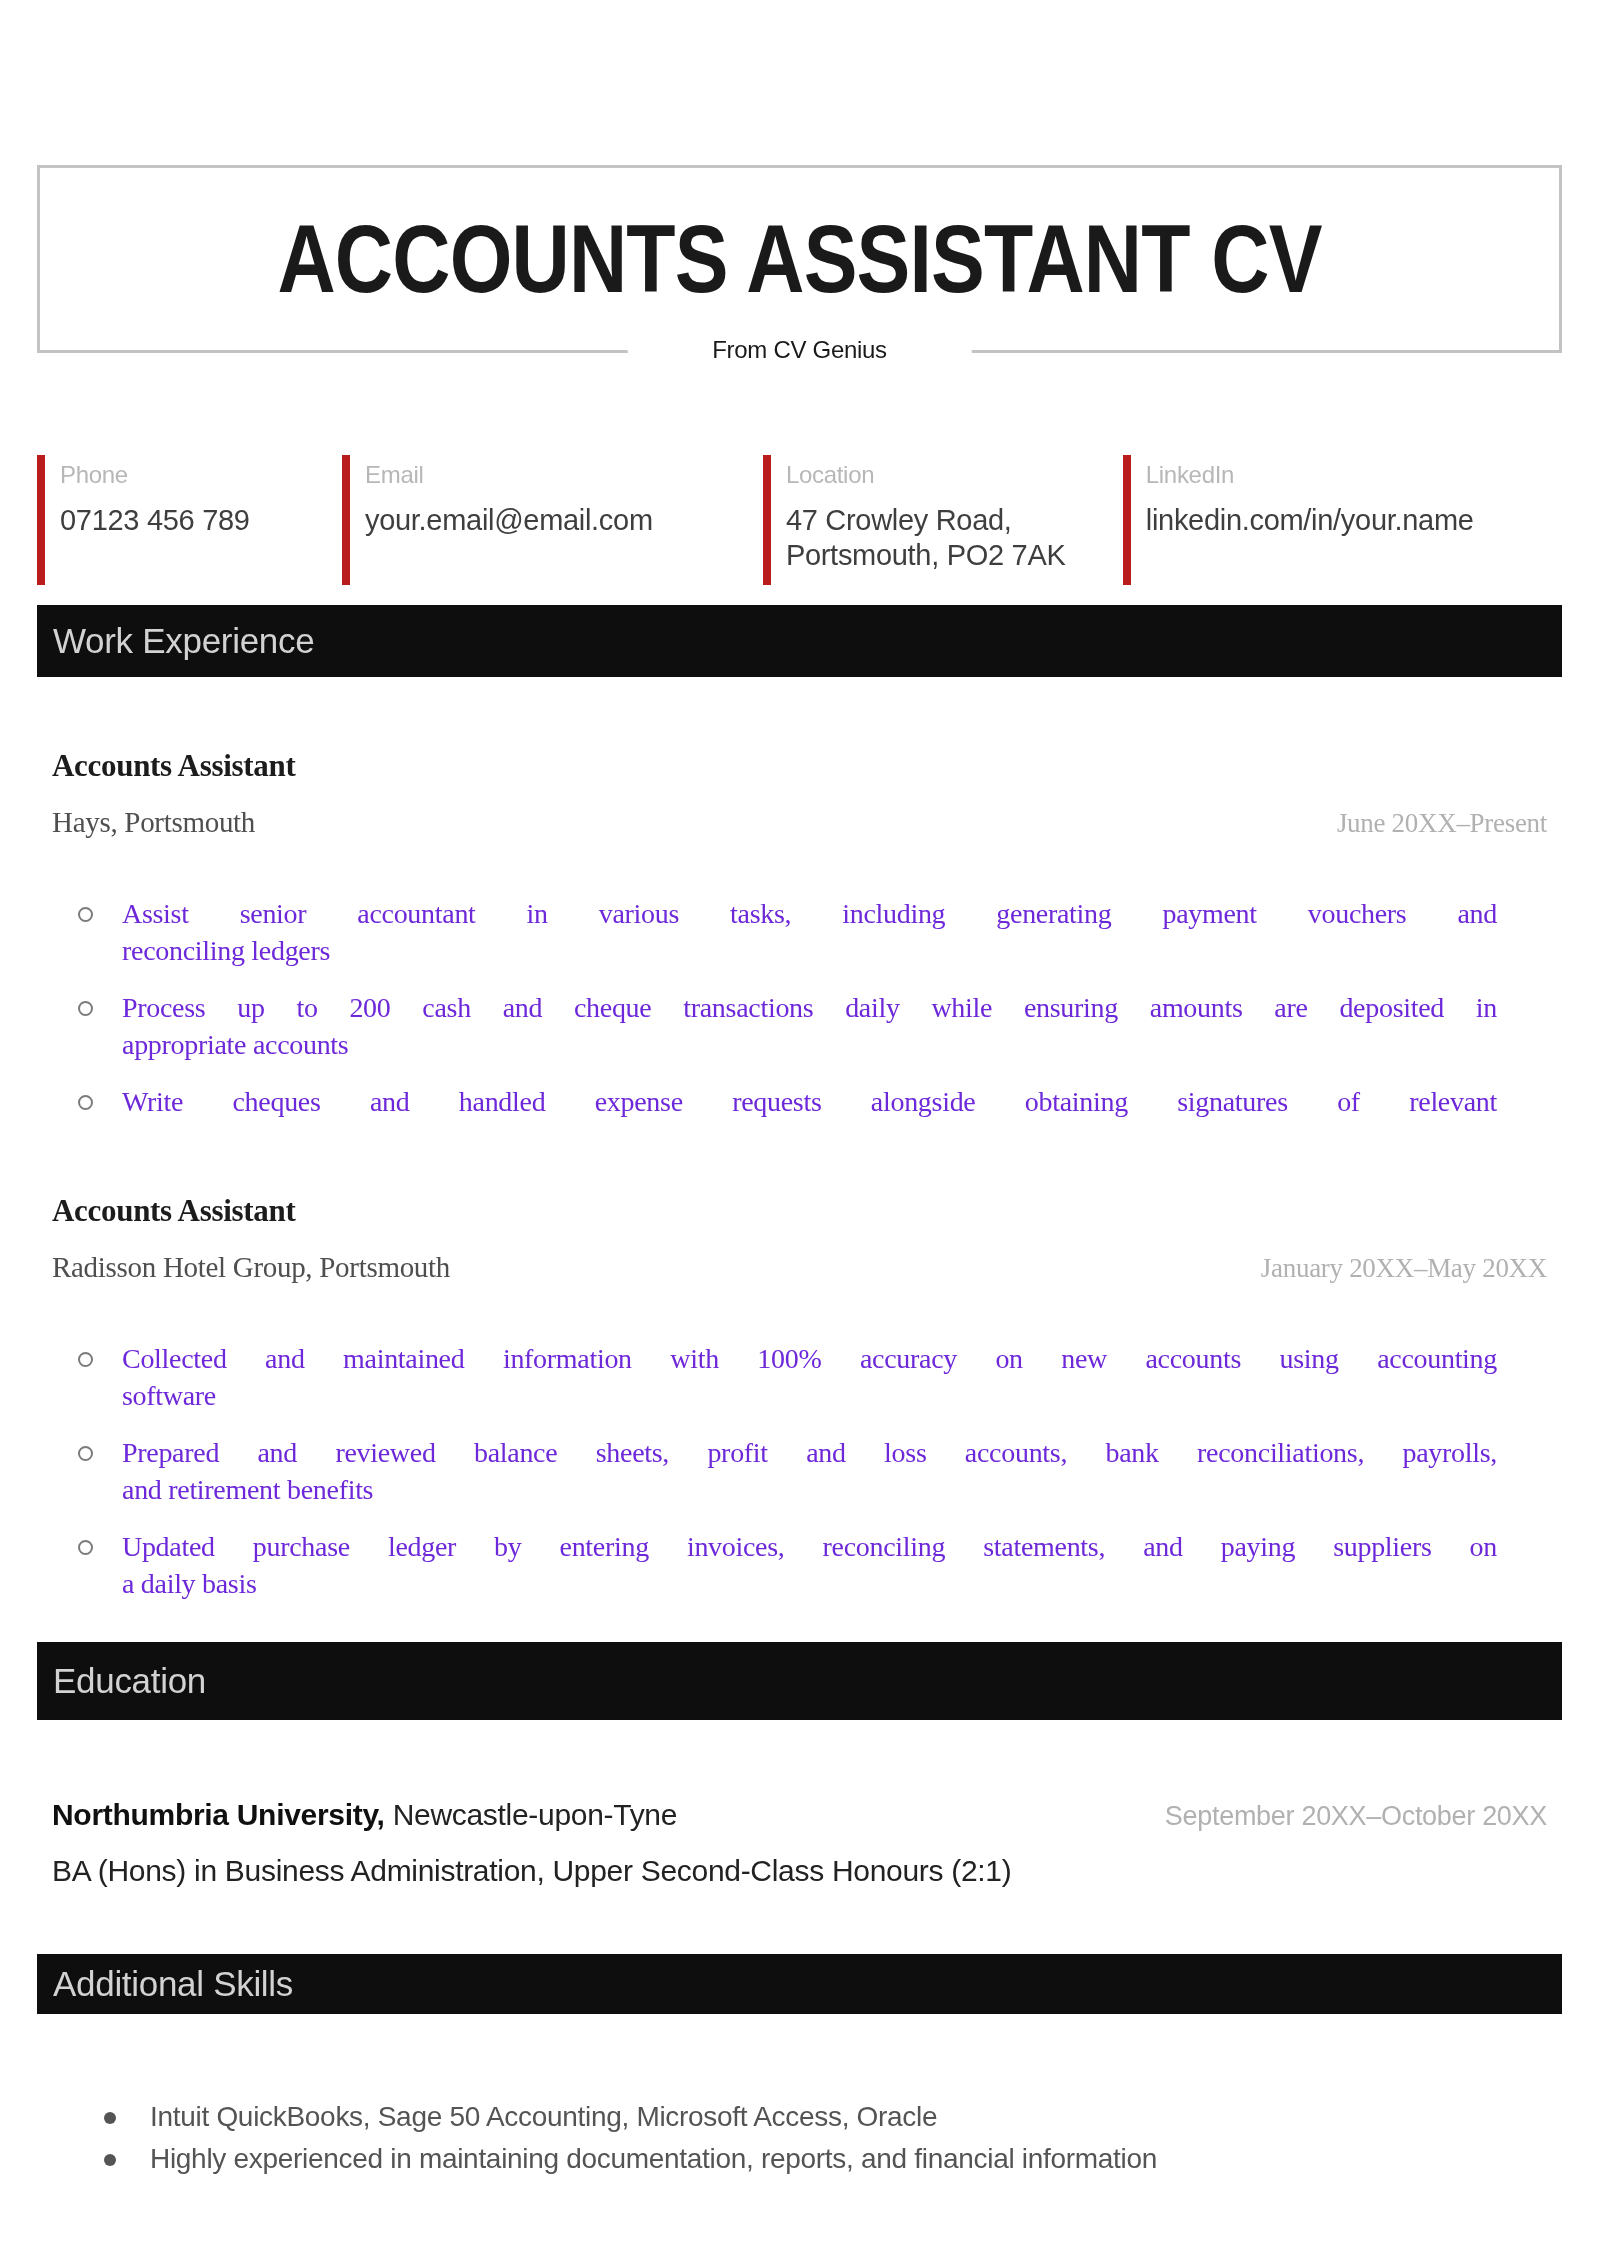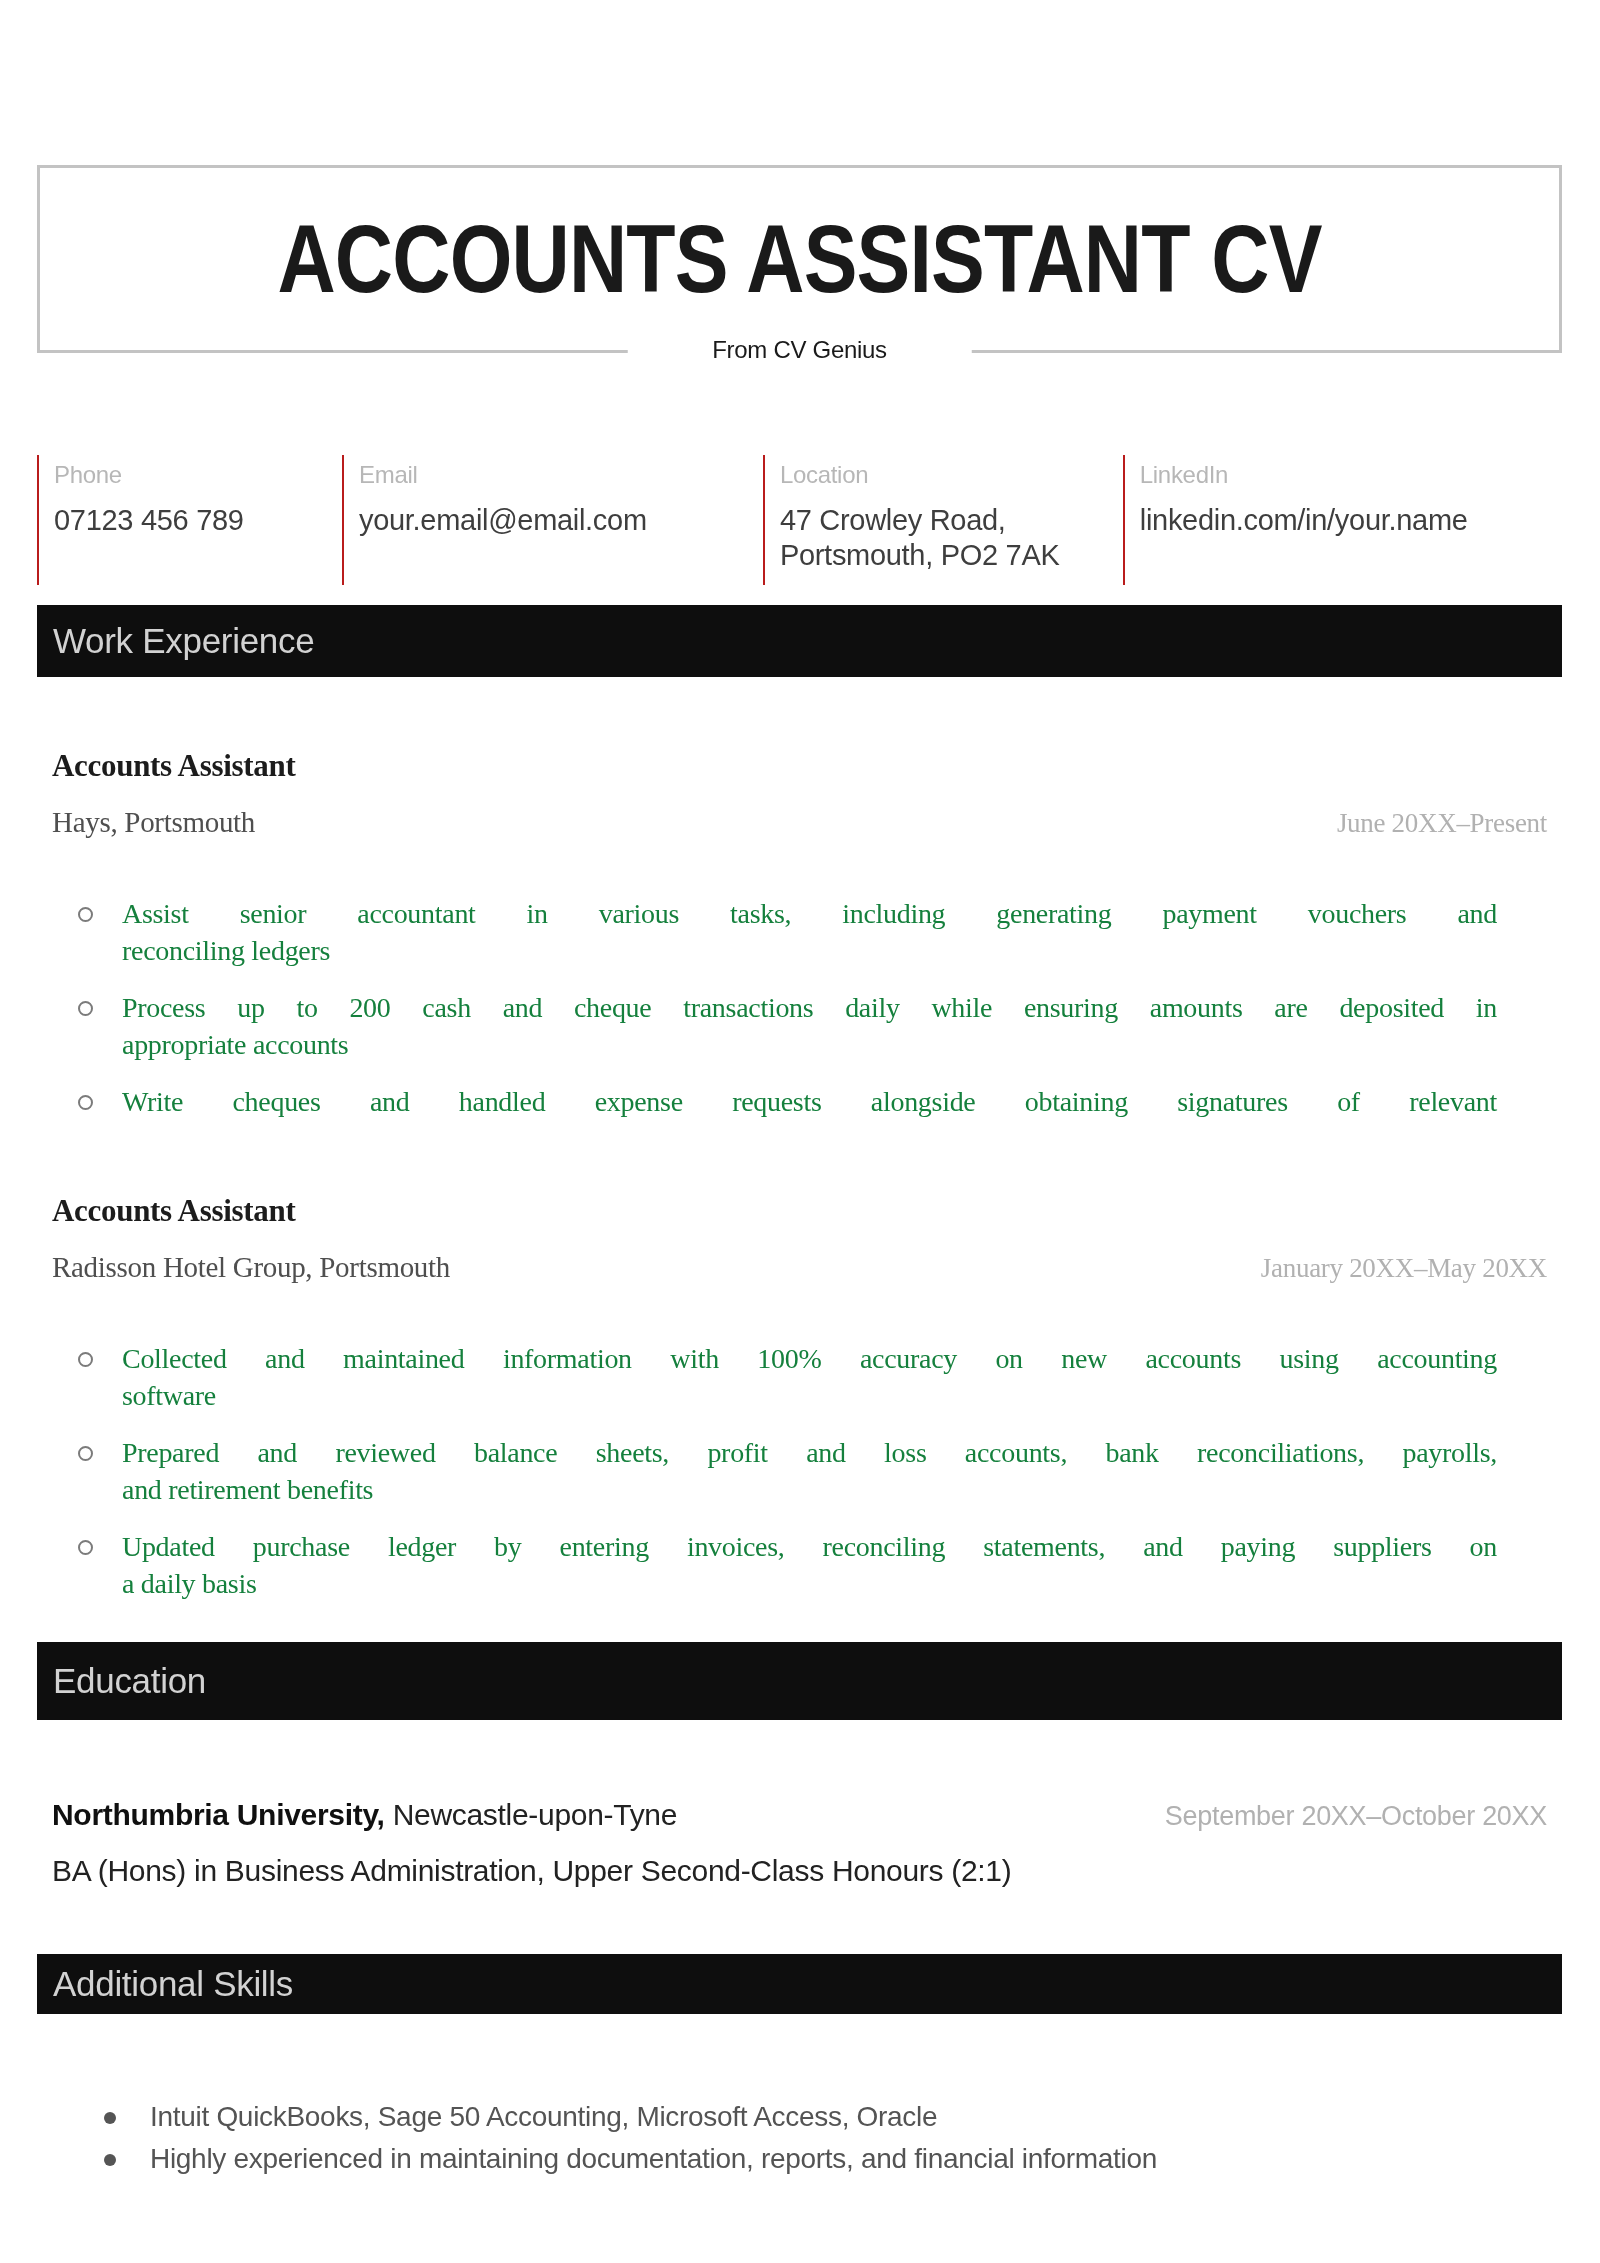--- a/index.html
+++ b/index.html
@@ -33,21 +33,21 @@
     transform:translateX(-50%);
     background:#ffffff;
     padding:0 85px;
     font-size:24px; line-height:36px; color:#1a1a1a;
     white-space:nowrap;
   }
 
   
   .contact { margin-top:102px; height:130px; display:flex; }
   .contact-col {
-    border-left:2px solid #b91c1c;
+    border-left:8px solid #b91c1c;
     padding:6px 10px 0 15px;
   }
   .contact-col.c0 { flex:0 0 20.0%; }
   .contact-col.c1 { flex:0 0 27.6%; }
   .contact-col.c2 { flex:0 0 23.6%; }
   .contact-col.c3 { flex:1 1 auto; }
   .contact-label { font-size:24px; color:#b7b7b7; margin-bottom:14px; }
   .contact-value { font-size:29px; color:#3e3e3e; line-height:35px; }
 
   
@@ -76,21 +76,21 @@
     padding-left:85px;
   }
   ul.job-bullets li { position:relative; margin-bottom:20px; }
   ul.job-bullets li:last-child { margin-bottom:0; }
   ul.job-bullets li::before {
     content:""; position:absolute; left:-44px; top:12px;
     width:11px; height:11px; border:2px solid #7b7b7b; border-radius:50%;
     background:transparent;
   }
   .b-line {
-    font-size:28px; line-height:37px; color:#15803d;
+    font-size:28px; line-height:37px; color:#6d28d9;
     text-align:justify;
   }
   .b-line.fill { text-align-last:justify; -moz-text-align-last:justify; }
 
   
   .edu-head { margin-top:76px; }
   .school-line { font-size:30px; line-height:38px; color:#222222; }
   .school { font-weight:bold; color:#101010; }
   .degree { font-size:30px; line-height:38px; color:#222222; padding:0 15px; margin-top:18px; }
 

